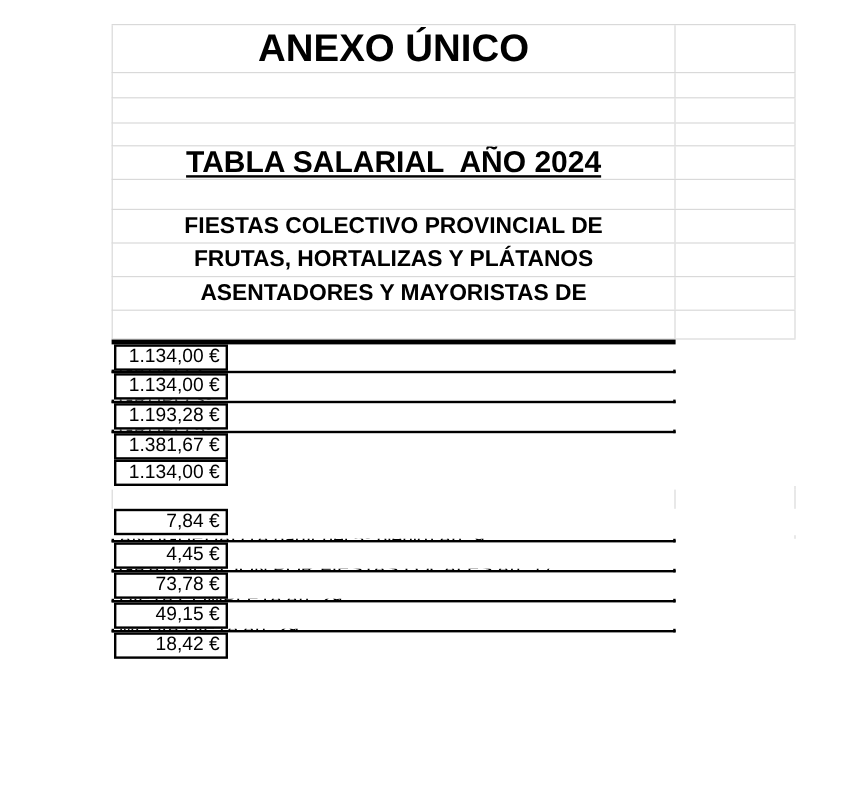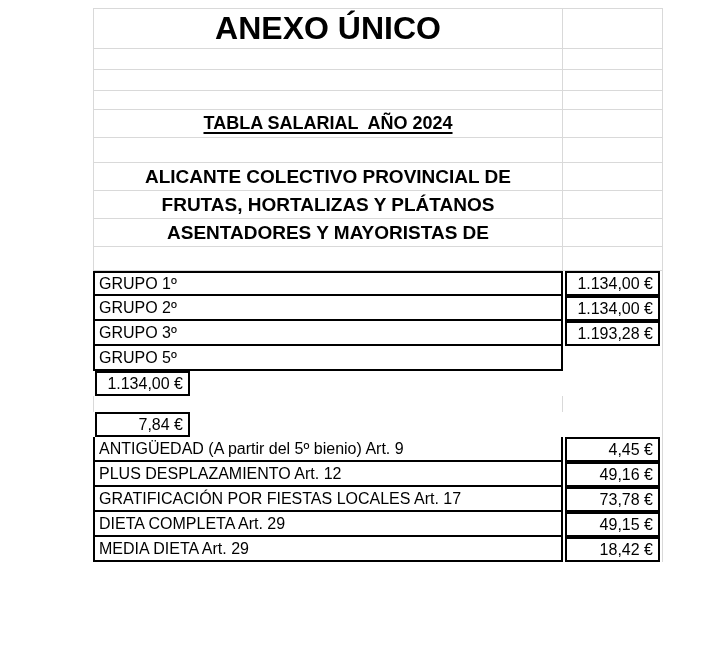--- a/index.html
+++ b/index.html
@@ -10,21 +10,21 @@
     color: #000000;
   }
   .page {
     position: relative;
     width: 708px; height: 655px;
     background: #ffffff;
     overflow: hidden;
   }
   .sheet {
     position: absolute;
-    left: 93px; top: 8px;
+    left: 93px; top: 20px;
     width: 570px;
     border-top: 1px solid #d9d9d9;
   }
   
   .grid-row {
     display: flex;
     box-sizing: border-box;
     border-left: 1px solid #d9d9d9;
     border-bottom: 1px solid #d9d9d9;
   }
@@ -38,31 +38,31 @@
   }
   .gc2 { flex: 1; border-right: 1px solid #d9d9d9; }
   .h40 { height: 40px; } .h21 { height: 21px; } .h19 { height: 19px; }
   .h28 { height: 28px; } .h25g { height: 25px; } .h24 { height: 24px; }
   .h16 { height: 16px; }
   .title-text {
     font-size: 32px; font-weight: bold; letter-spacing: 0px;
     white-space: pre;
   }
   .subtitle-text {
-    font-size: 18px; font-weight: bold;
+    font-size: 25px; font-weight: bold;
     text-decoration: underline;
     text-decoration-thickness: 2px;
     text-underline-offset: 3px;
     white-space: pre;
     text-align: right;
   }
   .heading-text { font-size: 19px; font-weight: bold; white-space: pre; }
   
   .dtable { width: 570px; }
-  .trow { display: flex; height: 25px; box-sizing: border-box; }
+  .trow { display: flex; height: 25px; box-sizing: border-box; flex-direction: column; }
   .tlabel {
     width: 470px;
     box-sizing: border-box;
     border: 2px solid #000000;
     border-top: 0;
     display: flex; align-items: center;
     padding-left: 4px;
     font-size: 16px;
     white-space: nowrap; overflow: hidden;
   }
@@ -112,21 +112,21 @@
       <div class="gc2"></div>
     </div>
 
     <div class="grid-row h25g">
       <div class="gc1"></div>
         <div class="gc2"></div>
     </div>
 
     <div class="grid-row h28">
       <div class="gc1">
-        <span class="heading-text">ALICANTE COLECTIVO PROVINCIAL DE</span>
+        <span class="heading-text">FIESTAS COLECTIVO PROVINCIAL DE</span>
       </div>
       <div class="gc2"></div>
     </div>
     <div class="grid-row h28">
       <div class="gc1">
         <span class="heading-text">FRUTAS, HORTALIZAS Y PLÁTANOS</span>
       </div>
       <div class="gc2"></div>
     </div>
     <div class="grid-row h28">
@@ -152,20 +152,21 @@
         <div class="tvalue">1.134,00 €</div>
         <div class="tfill"></div>
       </div>
       <div class="trow">
         <div class="tlabel">GRUPO 3º</div>
         <div class="tvalue">1.193,28 €</div>
         <div class="tfill"></div>
       </div>
       <div class="trow">
         <div class="tlabel">GRUPO 5º</div>
+        <div class="tvalue">1.381,67 €</div>
         <div class="tfill"></div>
       </div>
       <div class="trow">
         <div class="tvalue">1.134,00 €</div>
         <div class="tfill"></div>
       </div>
     </div>
 
     <div class="grid-row nobot h16">
       <div class="gc1"></div>
@@ -176,25 +177,20 @@
       <div class="trow first">
         <div class="tvalue">7,84 €</div>
         <div class="tfill"></div>
       </div>
       <div class="trow">
         <div class="tlabel">ANTIGÜEDAD (A partir del 5º bienio) Art. 9</div>
         <div class="tvalue">4,45 €</div>
         <div class="tfill"></div>
       </div>
       <div class="trow">
-        <div class="tlabel">PLUS DESPLAZAMIENTO Art. 12</div>
-        <div class="tvalue">49,16 €</div>
-        <div class="tfill"></div>
-      </div>
-      <div class="trow">
         <div class="tlabel">GRATIFICACIÓN POR FIESTAS LOCALES Art. 17</div>
         <div class="tvalue">73,78 €</div>
         <div class="tfill"></div>
       </div>
       <div class="trow">
         <div class="tlabel">DIETA COMPLETA Art. 29</div>
         <div class="tvalue">49,15 €</div>
         <div class="tfill"></div>
       </div>
       <div class="trow">

